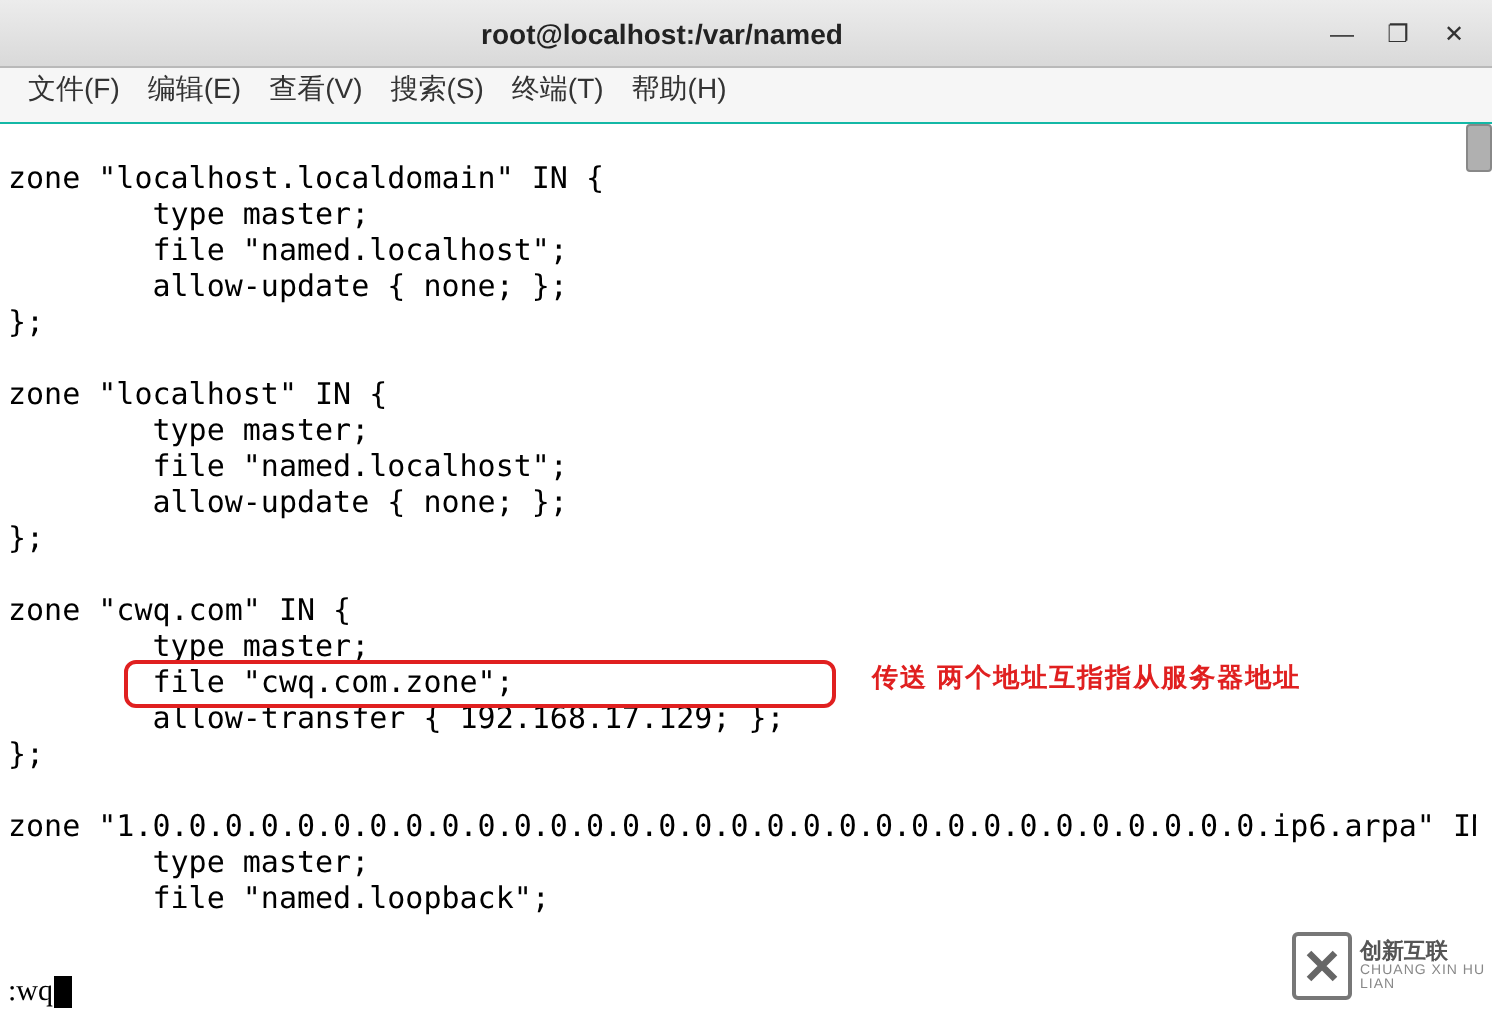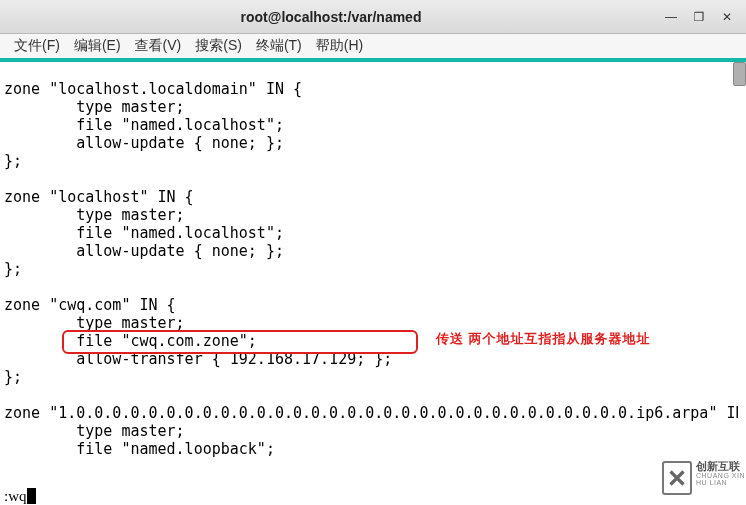--- a/index.html
+++ b/index.html
@@ -1,26 +1,26 @@
 <!DOCTYPE html>
 <html><head>
   <meta charset="utf-8">
   <style>
     * { box-sizing: border-box; margin: 0; padding: 0; }
     body { font-family: sans-serif; font-size: 13px; width: 746px; height: 505px; background: #fff; position: relative; overflow: hidden; }
     .titlebar { height: 34px; background: linear-gradient(180deg,#ececec,#d9d9d9); border-bottom: 1px solid #b9b9b9; display: flex; align-items: center; padding: 0 8px; position: relative; }
     .title { flex: 1; text-align: center; font-weight: bold; font-size: 14px; color: #222; }
     .win-btn { width: 22px; height: 22px; display: inline-flex; align-items: center; justify-content: center; margin-left: 6px; color: #333; font-size: 12px; cursor: pointer; }
-    .menubar { height: 28px; background: #f6f6f6; border-bottom: 4px solid #14b8a6; display: flex; align-items: center; padding: 0 8px; gap: 2px; font-size: 14px; }
+    .menubar { height: 28px; background: #f6f6f6; border-bottom: 1px solid #14b8a6; display: flex; align-items: flex-start; padding: 0 8px; gap: 2px; font-size: 14px; }
     .menuitem { padding: 2px 6px; color: #333; cursor: pointer; }
     .editor { position: absolute; top: 62px; left: 4px; right: 8px; bottom: 0; font-family: "DejaVu Sans Mono","Noto Sans Mono",monospace; font-size: 15px; line-height: 18px; white-space: pre; color: #000; background: #fff; overflow: hidden; }
     .scrollbar { position: absolute; right: 0; top: 62px; width: 13px; height: 24px; background: #b0b0b0; border: 1px solid #888; border-radius: 2px; }
     .highlight-box { position: absolute; border: 2px solid #e02020; border-radius: 6px; left: 62px; top: 330px; width: 356px; height: 24px; pointer-events: none; }
     .annotation { position: absolute; left: 436px; top: 326px; color: #e02020; font-size: 13px; font-weight: 600; letter-spacing: 1px; line-height: 26px; width: 300px; white-space: normal; }
-    .logo { position: absolute; right: 0; bottom: 0; width: 84px; height: 44px; background: rgba(255,255,255,0.65); display: flex; justify-content: center; gap: 4px; }
+    .logo { position: absolute; right: 0; bottom: 0; width: 100px; height: 44px; background: rgba(255,255,255,0.65); display: flex; align-items: center; justify-content: center; gap: 4px; }
     .logo-mark { width: 34px; height: 34px; border: 2px solid #777; border-radius: 3px; position: relative; display:flex; align-items:center; justify-content:center; }
     .logo-mark svg { width: 26px; height: 26px; }
     .logo-text { display:flex; flex-direction:column; font-size:11px; color:#555; font-weight:bold; line-height:1; }
     .logo-text span:last-child { font-size:7px; letter-spacing:0.5px; color:#888; font-weight:normal; }
     .cursor-block { display:inline-block; width:9px; height:16px; background:#000; vertical-align:text-bottom; }
     .cmdline { position:absolute; left:4px; bottom:0; font-family: Liberation Serif, serif; font-size:15px; }
   </style>
 </head>
 <body>
 

